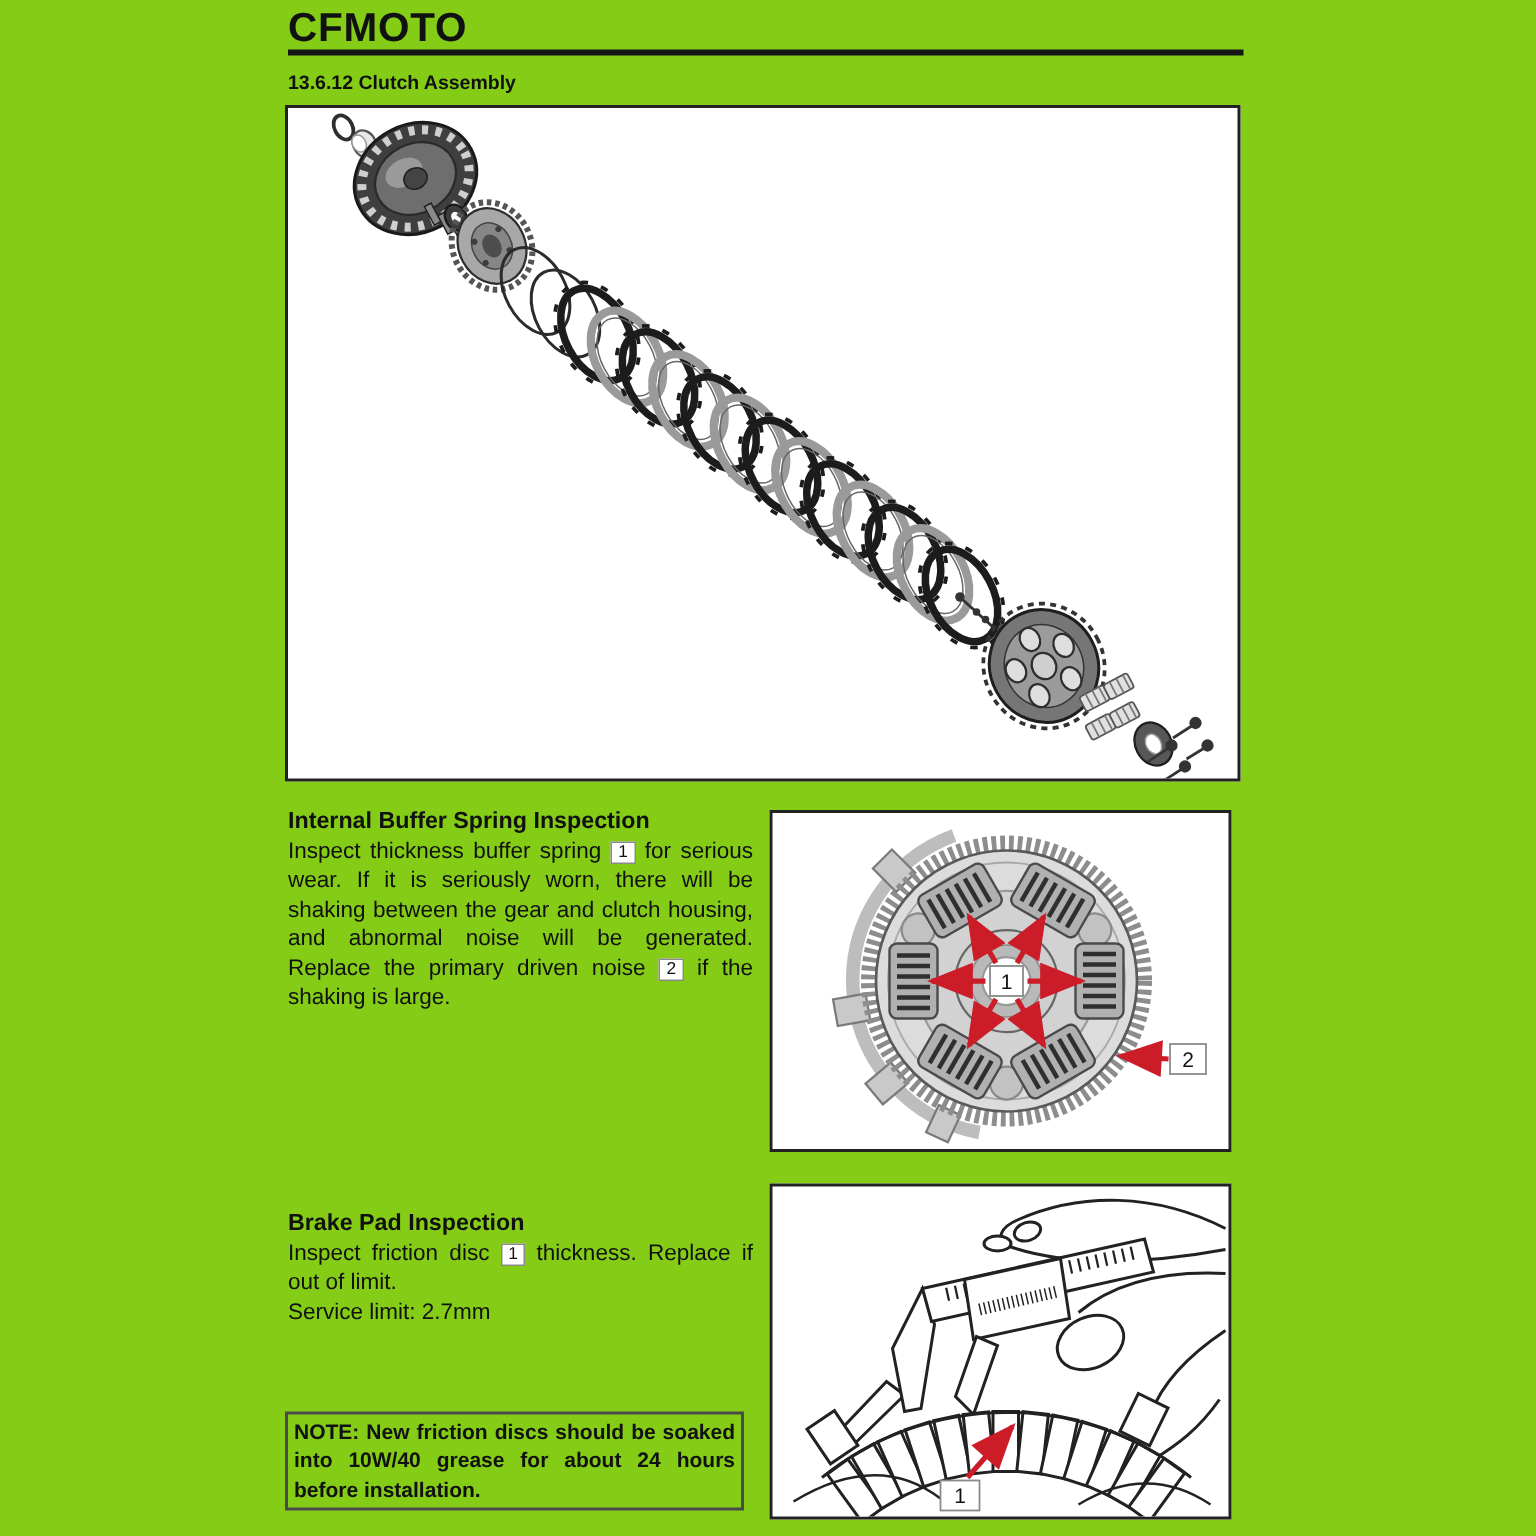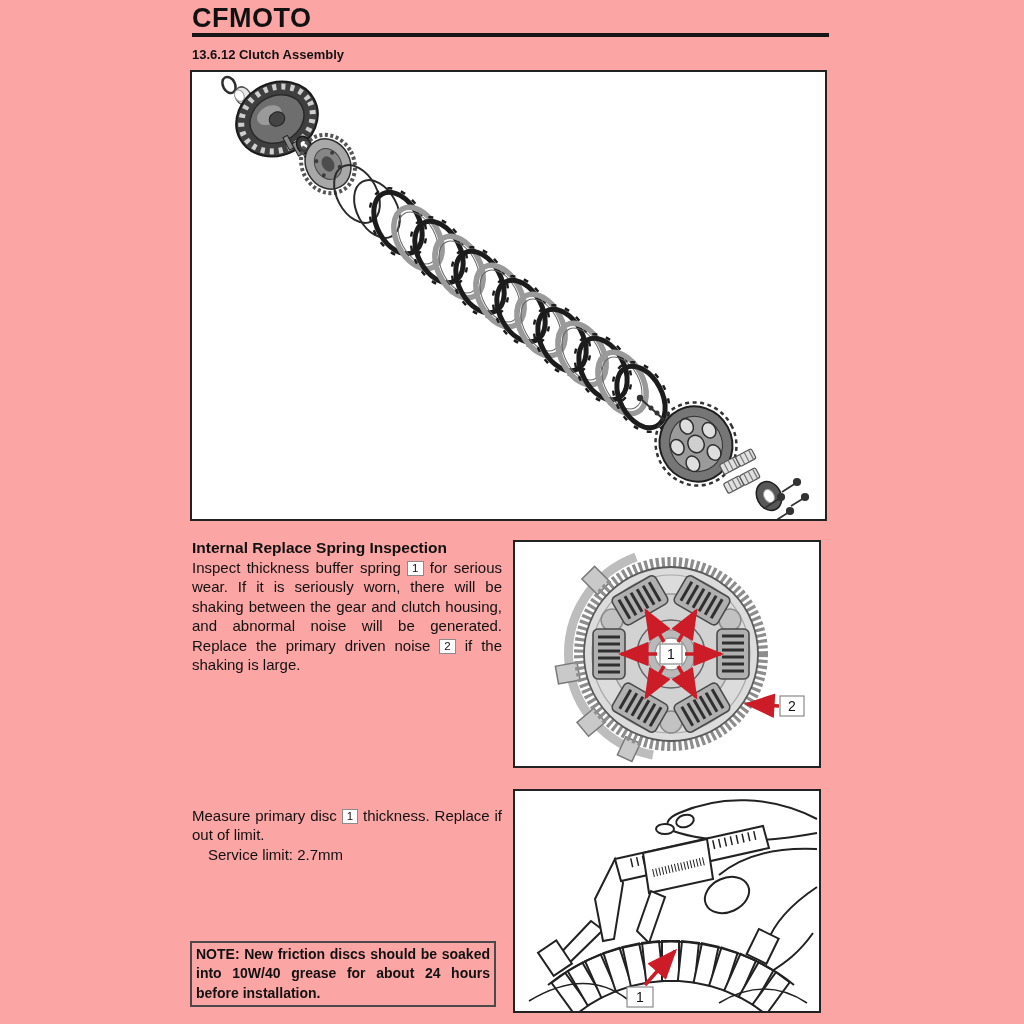--- a/index.html
+++ b/index.html
@@ -1,34 +1,34 @@
 <!DOCTYPE html>
 <html><head>
 <meta charset="utf-8">
 <style>
   * { margin:0; padding:0; box-sizing:border-box; }
   html,body { width:1024px; height:1024px; background:#ffffff; font-family:"Liberation Sans","DejaVu Sans",sans-serif; color:#111; }
-  #page { position:relative; width:1024px; height:1024px; background:#fca5a5; overflow:hidden; }
+  #page { position:relative; width:1024px; height:1024px; background:#84cc16; overflow:hidden; }
 
   .brand { position:absolute; left:192px; top:3px; font-size:27px; font-weight:700; letter-spacing:0.5px; color:#111; }
   .brand-rule { position:absolute; left:192px; top:33px; width:637px; height:4px; background:#161616; }
   .sec-title { position:absolute; left:192px; top:47px; font-size:13px; font-weight:700; }
 
   .figure-box { position:absolute; border:2px solid #222; background:#fff; }
   #fig-main { left:190px; top:70px; width:637px; height:451px; }
   #fig-buffer { left:513px; top:540px; width:308px; height:228px; }
   #fig-caliper { left:513px; top:789px; width:308px; height:224px; }
   .figure-box svg { display:block; width:100%; height:100%; }
 
   .text-col { position:absolute; width:310px; }
   #buffer-text { left:192px; top:538px; }
   #brake-text { left:192px; top:806px; }
   .col-heading { font-size:15.5px; font-weight:700; line-height:20px; }
   .body-text { font-size:15px; line-height:19.4px; text-align:justify; }
-  .body-text.noj { text-align:left;margin-left:16px; }
+  .body-text.noj { text-align:left; }
 
   .ref-box { display:inline-block; border:1px solid #8a8a8a; background:#fff; font-size:11.5px; line-height:13px; padding:0 4px; vertical-align:1px; color:#111; }
 
   #note-box { position:absolute; left:190px; top:941px; width:306px; border:2px solid #4a4a4a; padding:2px 4px; font-size:14px; font-weight:700; line-height:19.4px; text-align:justify; }
 
   .fig-label-text { font-size:14px; fill:#111; }
 </style>
 </head>
 <body>
 
@@ -200,21 +200,21 @@
           <circle cx="605" cy="410" r="3.2" fill="#333"></circle>
         <line x1="583" y1="449" x2="597" y2="440"></line>
           <circle cx="598" cy="439" r="3.2" fill="#333"></circle>
         <line x1="599" y1="434" x2="612" y2="426"></line>
           <circle cx="613" cy="425" r="3.2" fill="#333"></circle>
       </g>
     </svg>
   </div>
 
   <div id="buffer-text" class="text-col">
-    <div class="col-heading">Internal Replace Spring Inspection</div>
+    <div class="col-heading">Internal Buffer Spring Inspection</div>
     <p class="body-text"><span>Inspect thickness buffer spring</span> <span class="ref-box">1</span> <span>for serious wear. If it is seriously worn, there will be shaking between the gear and clutch housing, and abnormal noise will be generated. Replace the primary driven noise</span> <span class="ref-box">2</span> <span>if the shaking is large.</span></p>
   </div>
 
   <div id="fig-buffer" class="figure-box">
     <svg viewBox="0 0 304 224" preserveAspectRatio="none">
       <defs>
         <marker id="ah2" viewBox="0 0 10 8" refX="9" refY="4" markerWidth="9" markerHeight="7" orient="auto">
           <path d="M0,0 L10,4 L0,8 z" fill="#cb1c28"></path>
         </marker>
       </defs>
@@ -351,21 +351,22 @@
 
       <g>
         <line x1="264" y1="164" x2="232" y2="162" stroke-width="3.5" marker-end="url(#ah2)" stroke="#cb1c28"></line>
         <rect x="265" y="154" width="24" height="20" fill="#fff" stroke="#8a8a8a" stroke-width="1.2"></rect>
         <text x="277" y="164" text-anchor="middle" dominant-baseline="central" class="fig-label-text">2</text>
       </g>
     </svg>
   </div>
 
   <div id="brake-text" class="text-col">
-    <p class="body-text"><span>Measure primary disc</span> <span class="ref-box">1</span> <span>thickness. Replace if out of limit.</span></p>
+    <div class="col-heading">Brake Pad Inspection</div>
+    <p class="body-text"><span>Inspect friction disc</span> <span class="ref-box">1</span> <span>thickness. Replace if out of limit.</span></p>
     <p class="body-text noj">Service limit: 2.7mm</p>
   </div>
 
   <div id="fig-caliper" class="figure-box">
     <svg viewBox="0 0 304 220" preserveAspectRatio="none">
       <defs>
         <marker id="ah3" viewBox="0 0 10 8" refX="9" refY="4" markerWidth="9" markerHeight="7" orient="auto">
           <path d="M0,0 L10,4 L0,8 z" fill="#cb1c28"></path>
         </marker>
       </defs>

